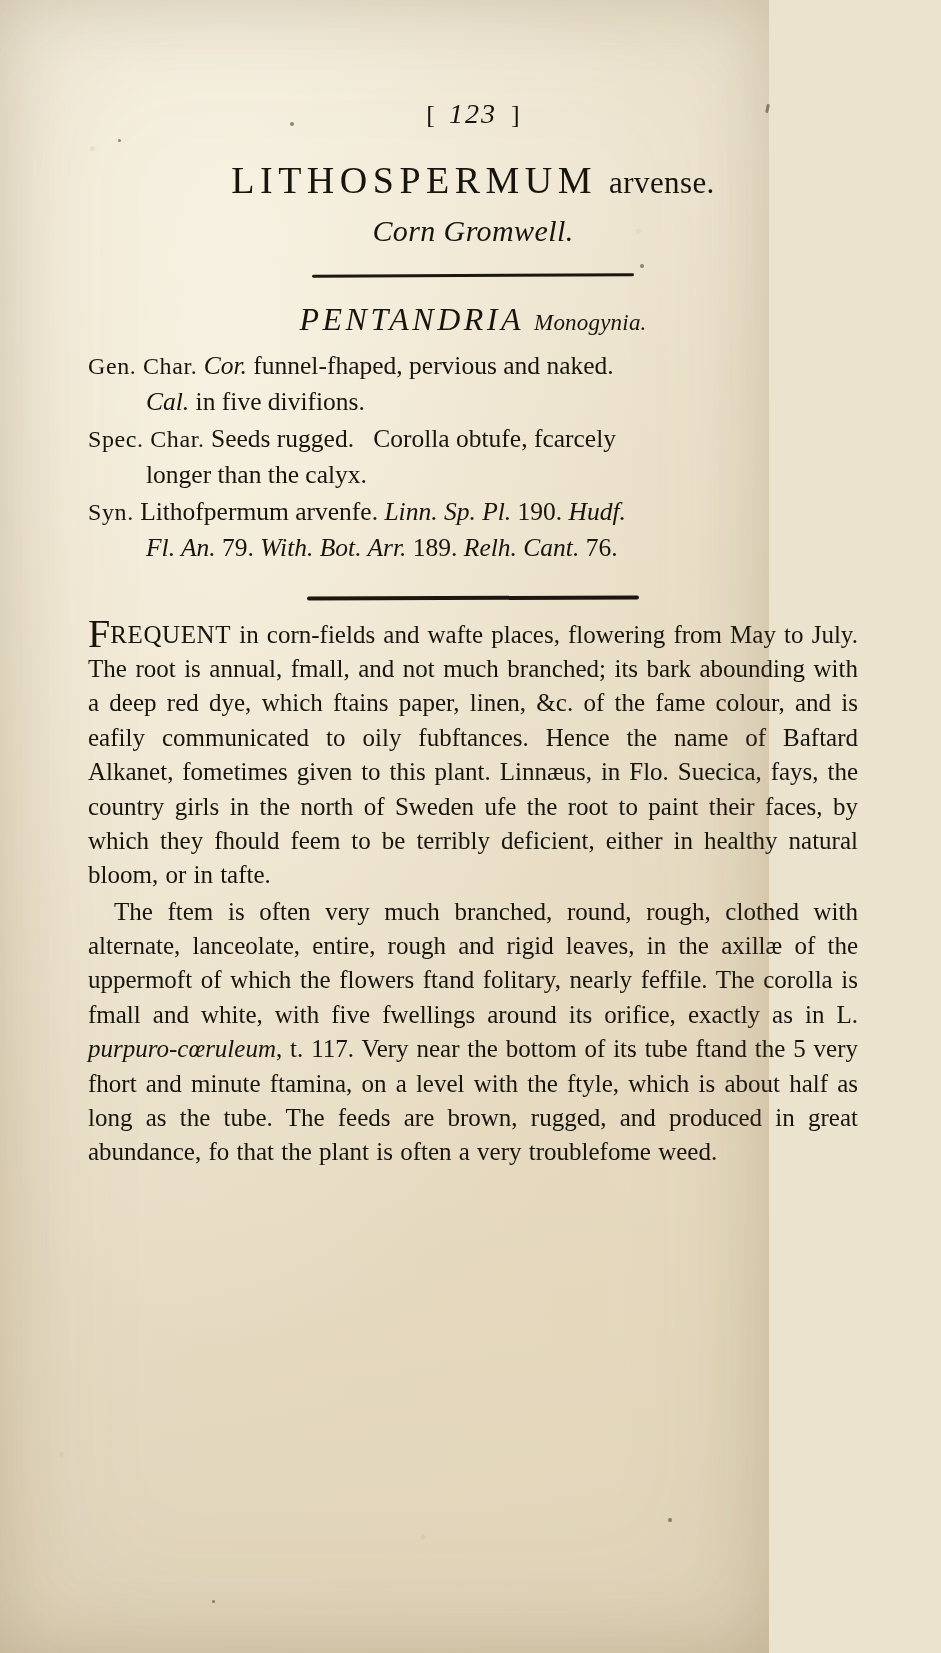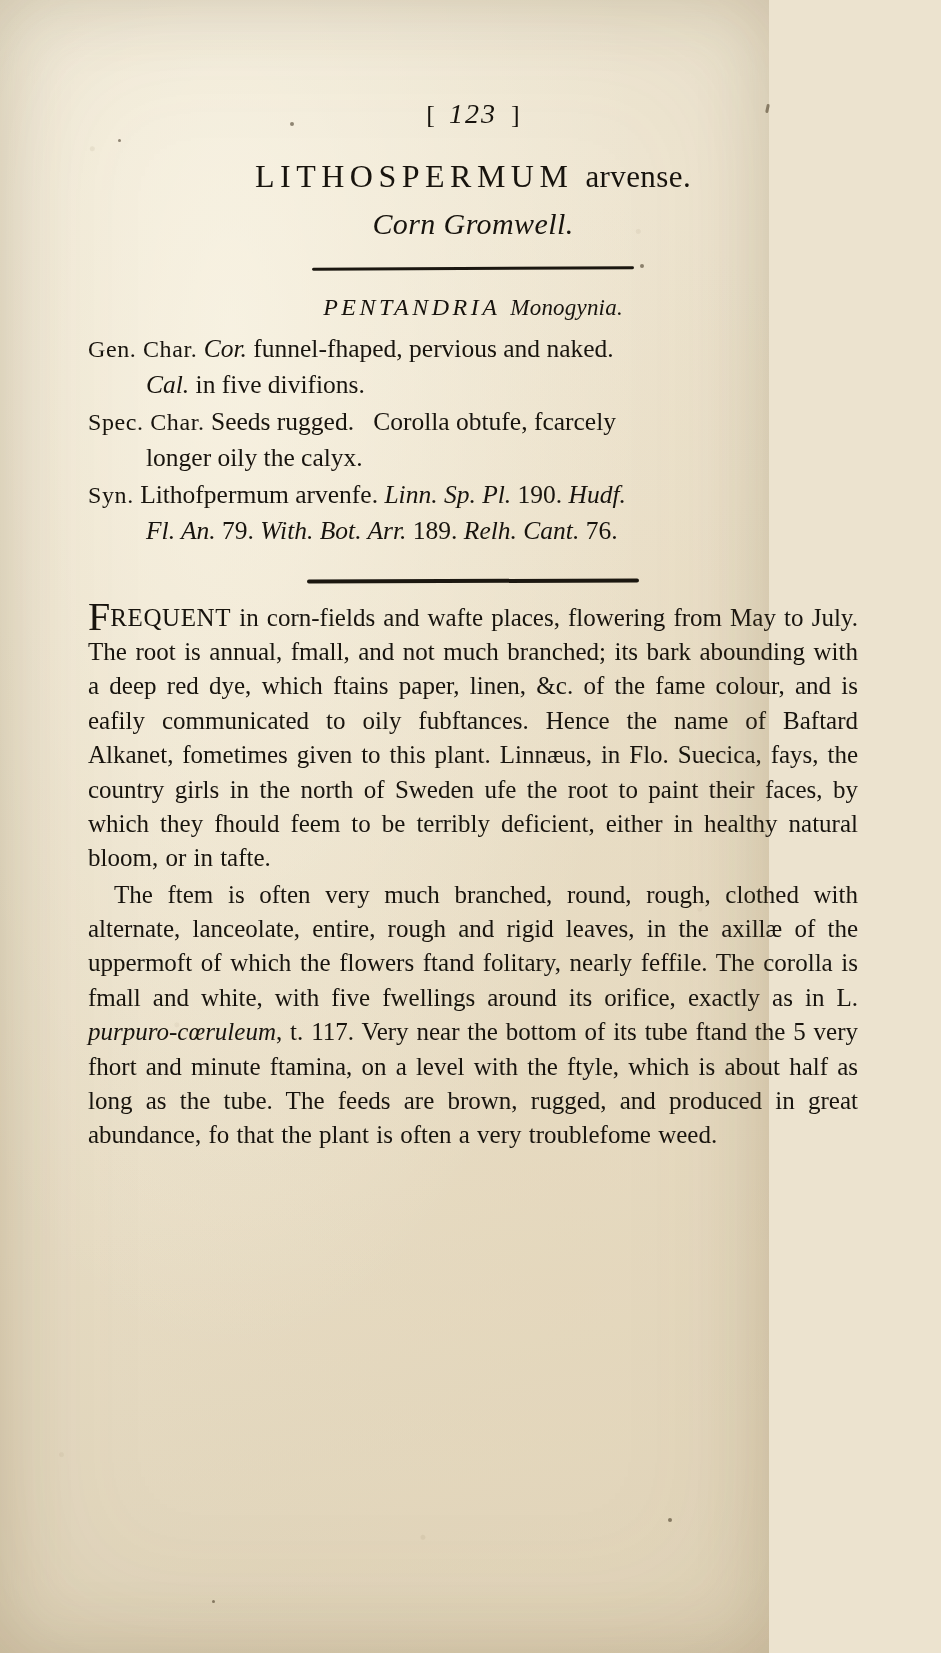--- a/index.html
+++ b/index.html
@@ -70,21 +70,21 @@
     letter-spacing: 2px;
     padding: 0 14px;
   }
 
   .title-line {
     text-align: center;
     margin-top: 28px;
     white-space: nowrap;
   }
   .genus {
-    font-size: 32px;
+    font-size: 38px;
     letter-spacing: 5.5px;
     font-weight: 400;
   }
   .species {
     font-size: 31px;
     font-style: normal;
     letter-spacing: .4px;
     padding-left: 12px;
   }
   .common {
@@ -105,21 +105,21 @@
   .rule.mid { width: 332px; margin-top: 30px; transform: rotate(-0.2deg); height: 4px; }
 
   
   .classline {
     text-align: center;
     margin-top: 24px;
     font-style: italic;
     white-space: nowrap;
   }
   .classline .ord {
-    font-size: 24px;
+    font-size: 32px;
     letter-spacing: 3.5px;
   }
   .classline .sub {
     font-size: 23px;
     letter-spacing: .2px;
     padding-left: 10px;
   }
 
   
   .charblock {
@@ -216,21 +216,21 @@
       <p class="hang2">
         <i>Cal.</i><span> in five divifions.</span>
       </p>
 
       <p>
         <span class="lead sc">Spec. Char.</span>
         <span>Seeds rugged.</span>&nbsp;&nbsp;
         <span>Corolla obtufe, fcarcely</span>
       </p>
       <p class="hang2">
-        <span>longer oily the calyx.</span>
+        <span>longer than the calyx.</span>
       </p>
 
       <p>
         <span class="lead sc">Syn.</span>
         <span>Lithofpermum arvenfe.</span>
         <i>Linn. Sp. Pl.</i><span> 190. </span><i>Hudf.</i>
       </p>
       <p class="hang2">
         <i>Fl. An.</i><span> 79. </span><i>With. Bot. Arr.</i><span> 189. </span><i>Relh. Cant.</i><span> 76.</span>
       </p>

